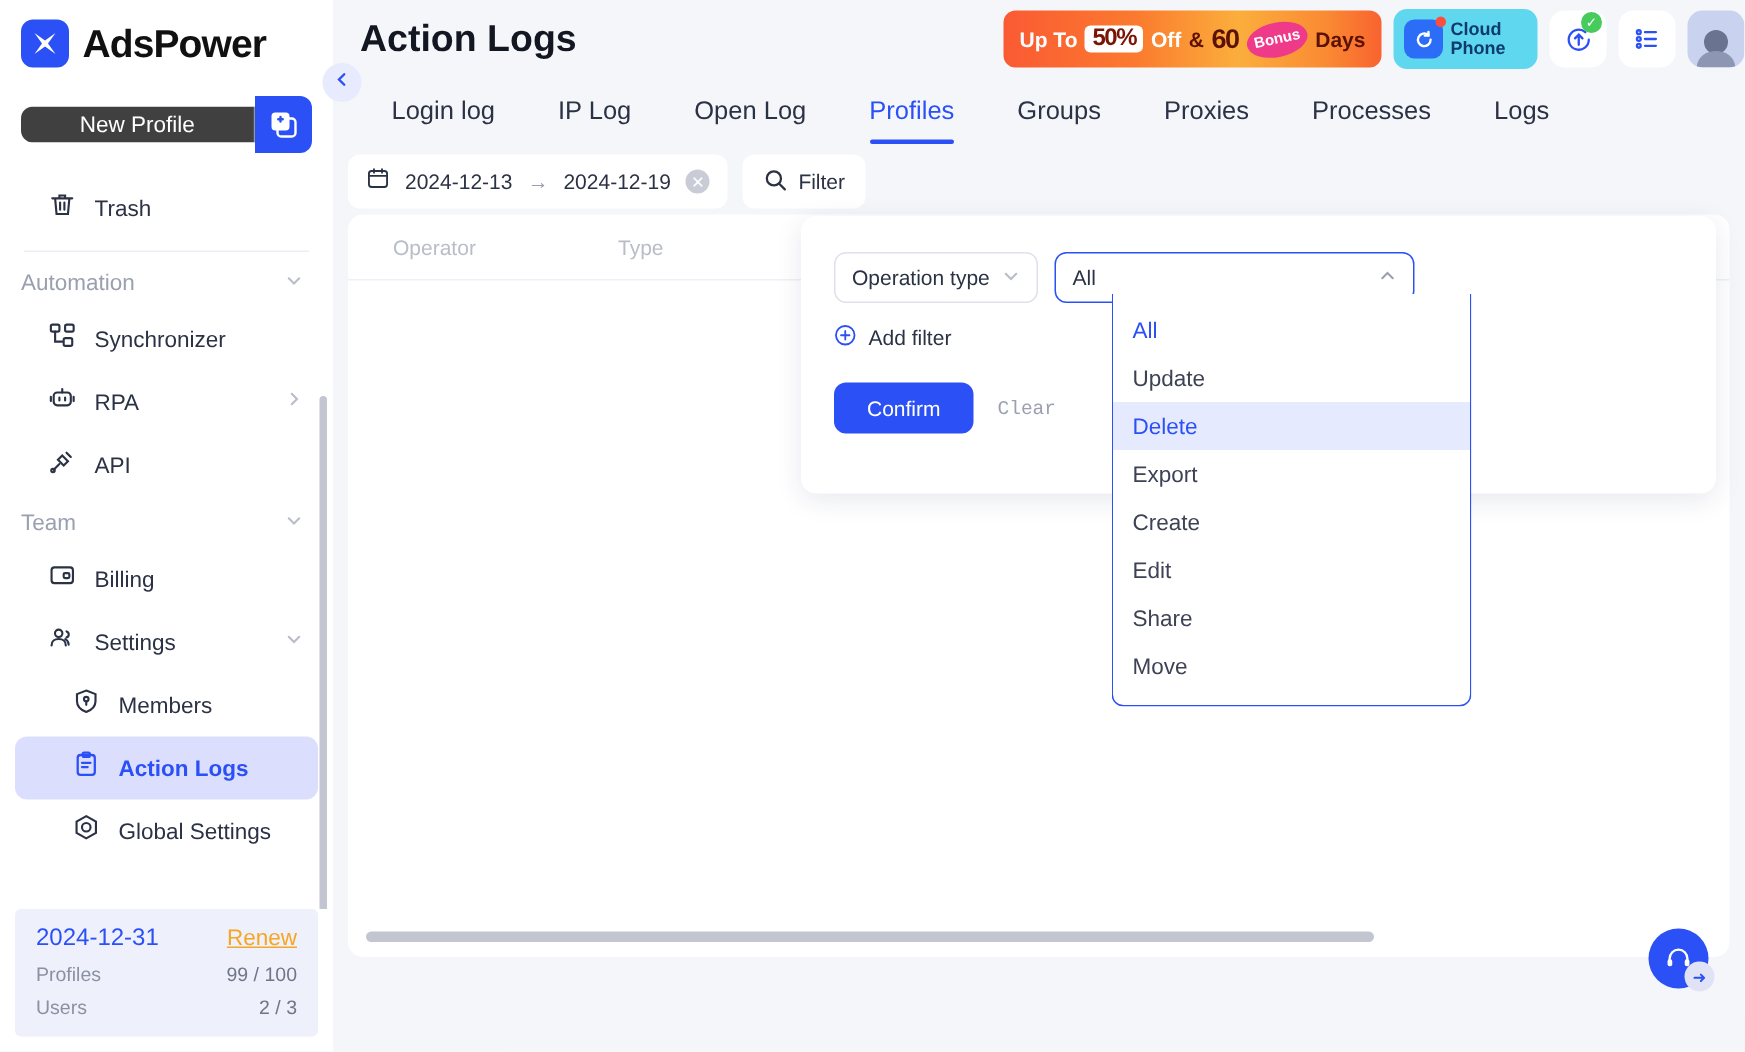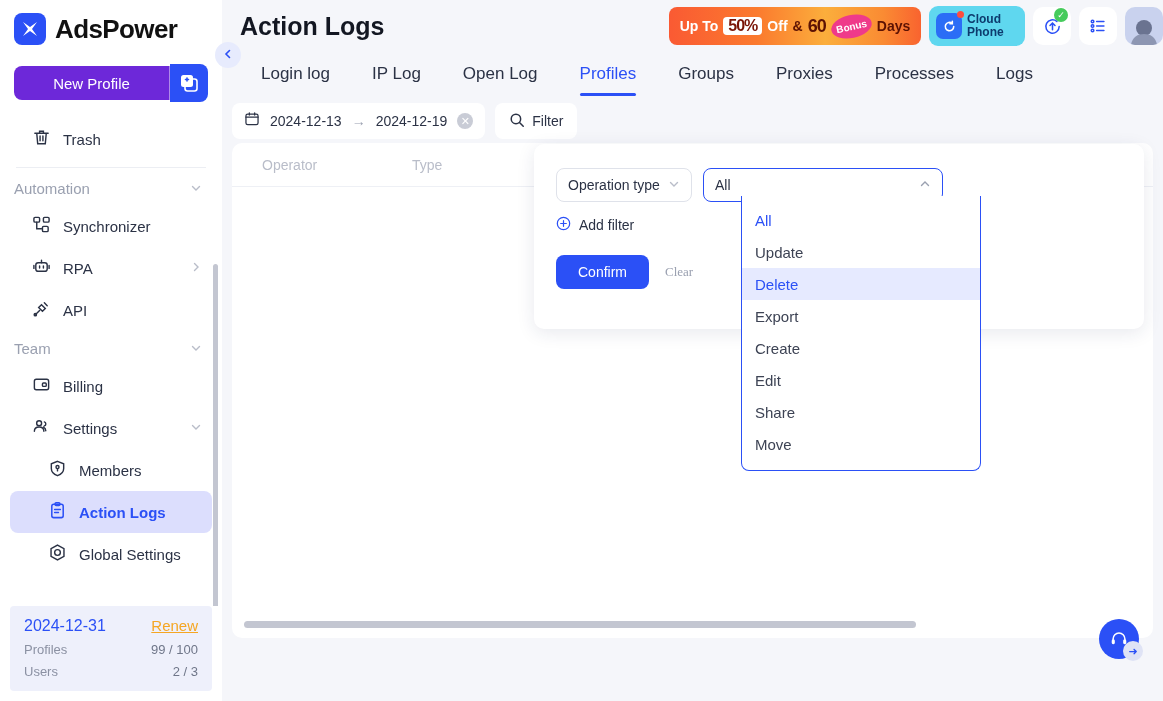--- a/index.html
+++ b/index.html
@@ -30,21 +30,21 @@
   }
   .brand-name {
     font-size: 26px; font-weight: bold; letter-spacing: -0.6px;
     color: #111111;
   }
   .newprofile-wrap {
     padding: 6px 14px 14px 14px;
     display: flex; align-items: center;
   }
   .newprofile-btn {
-    flex: 1; height: 34px; background: #6d28d9; color: #fff;
+    flex: 1; height: 24px; background: #404040; color: #fff;
     border: none; border-radius: 8px 0 0 8px;
     font-size: 15px; font-family: "Liberation Sans", sans-serif;
     cursor: pointer;
     border-right: 1px solid rgba(255,255,255,0.45);
   }
   .newprofile-add {
     width: 38px; height: 38px; background: #2b50f6;
     border-radius: 0 8px 8px 0;
     display: flex; align-items: center; justify-content: center;
     cursor: pointer;
@@ -257,21 +257,21 @@
   }
   .addfilter span { font-size: 14px; color:#2b3245; }
   .pop-actions { display:flex;align-items:center;gap:16px; padding: 21px 0 0 22px; }
   .btn-confirm {
     width: 93px; height: 34px; background:#2b50f6; color:#fff; border:none;
     border-radius: 8px; font-size: 14px; cursor:pointer;
     font-family:"Liberation Sans", sans-serif;
   }
   .btn-clear {
     background:none;border:none; font-size:13px; color:#9aa0b0; cursor:pointer;
-    font-family:Liberation Serif, serif;
+    font-family:Liberation Mono, monospace;
   }
   .dropdown {
     position:absolute; left: 519px; top: 196px;
     width: 240px; background: #fff;
     border: 1px solid #2b50f6; border-top: none;
     border-radius: 0 0 8px 8px;
     padding: 8px 0 10px 0; z-index: 31;
   }
   .dd-item {
     height: 32px; display:flex;align-items:center; padding-left: 13px;

